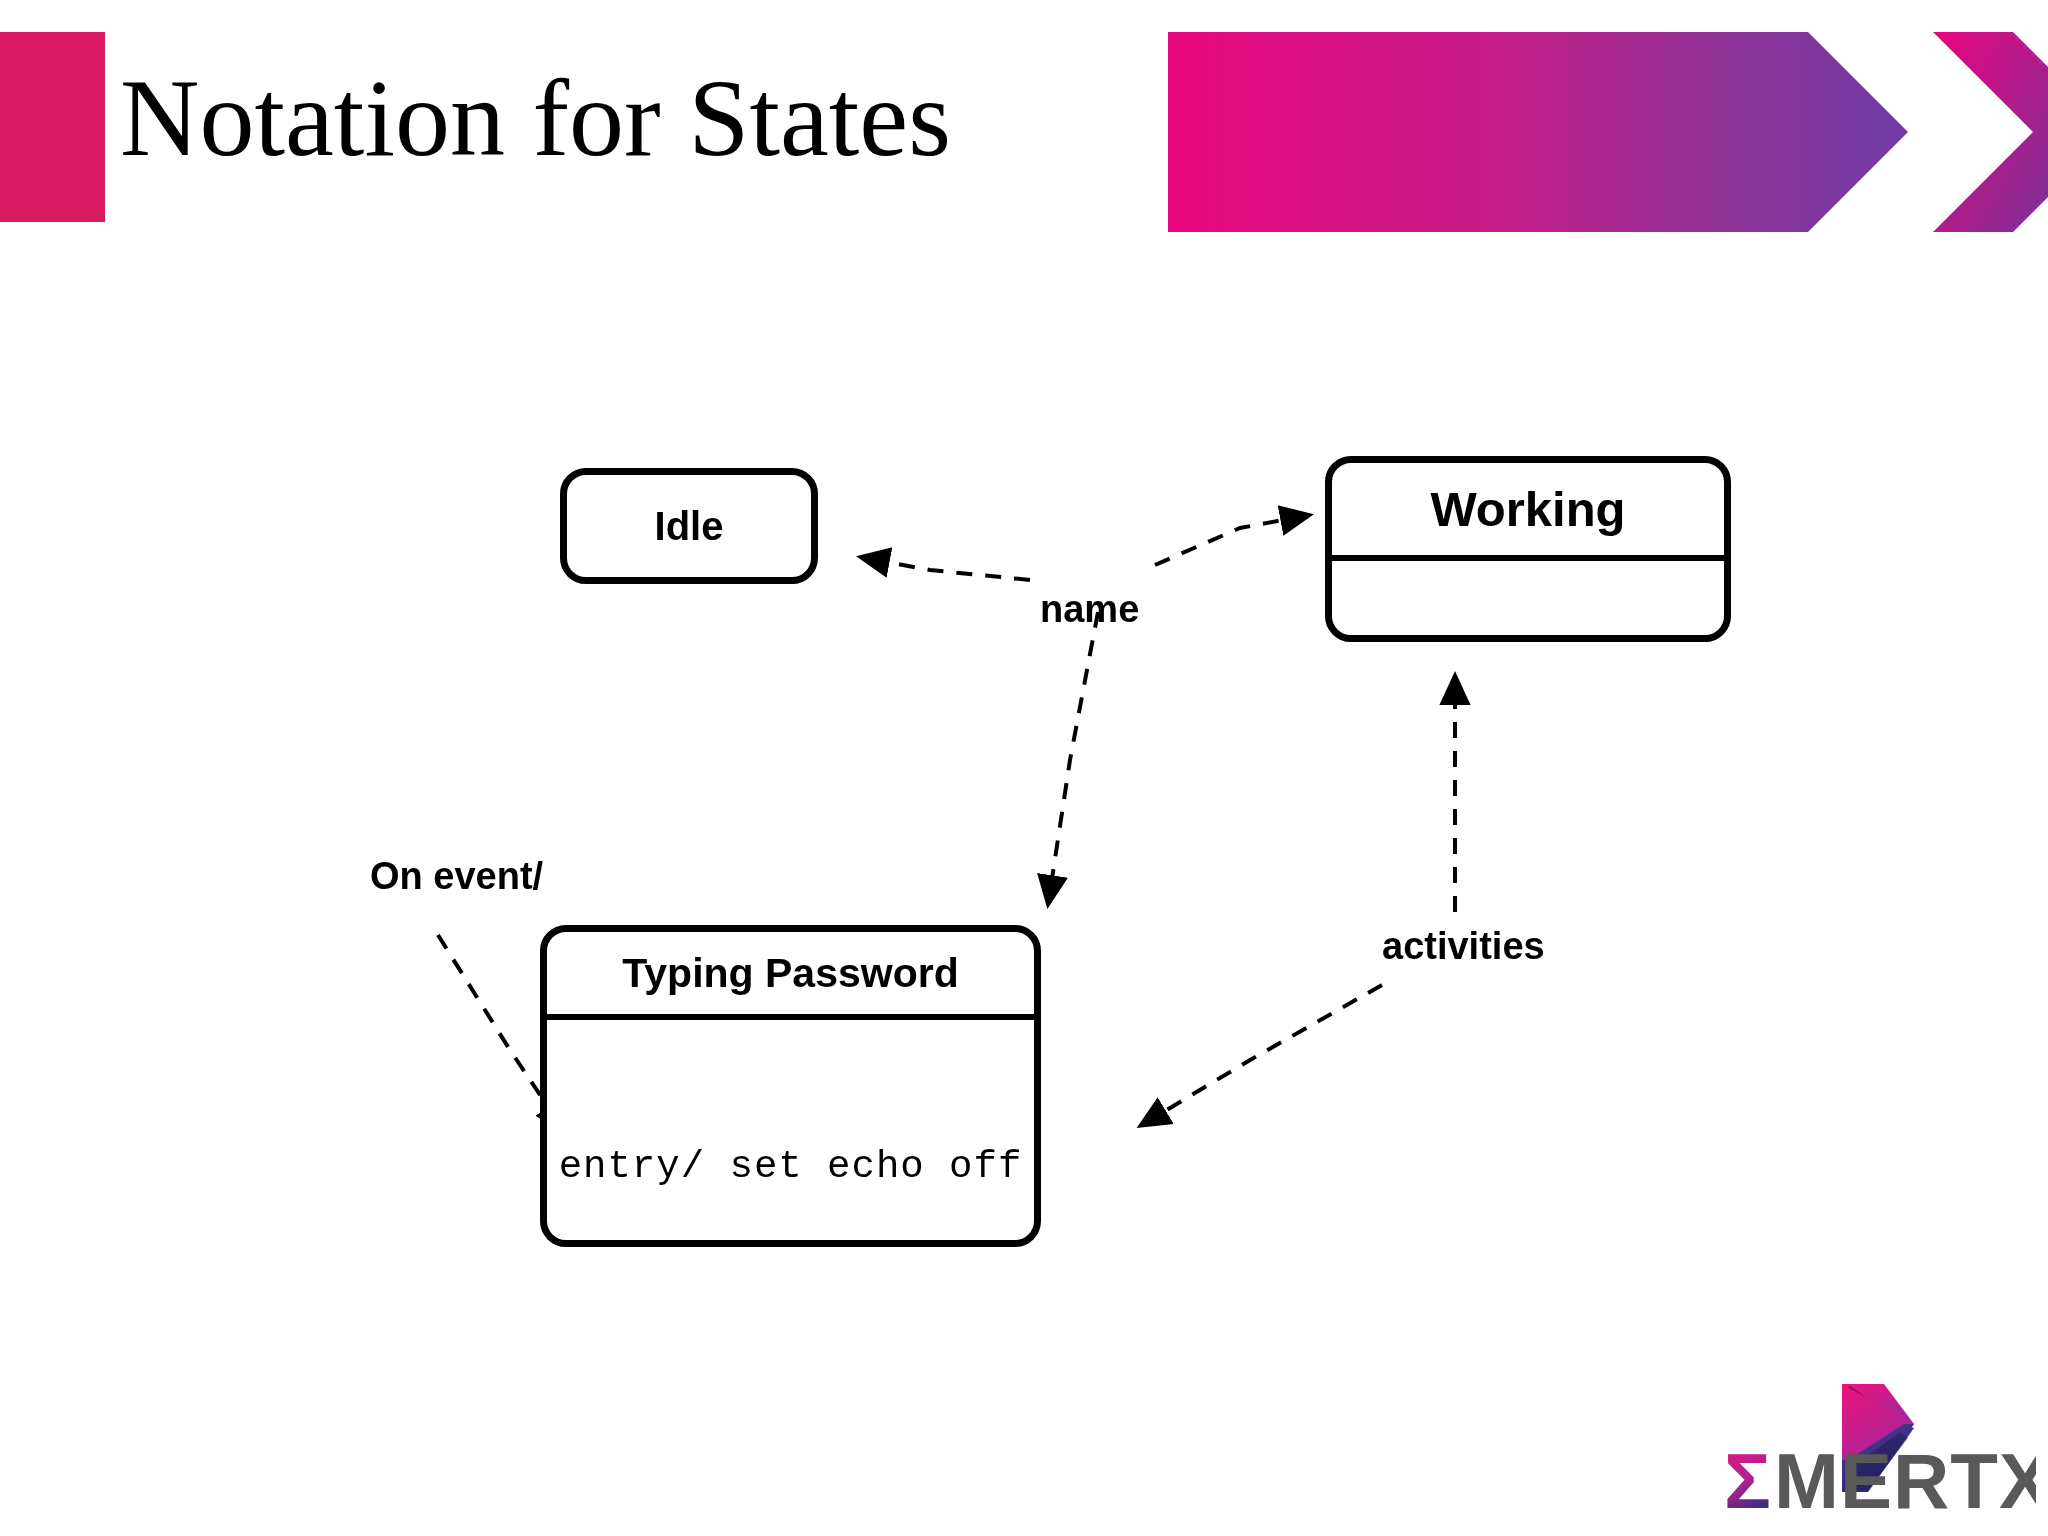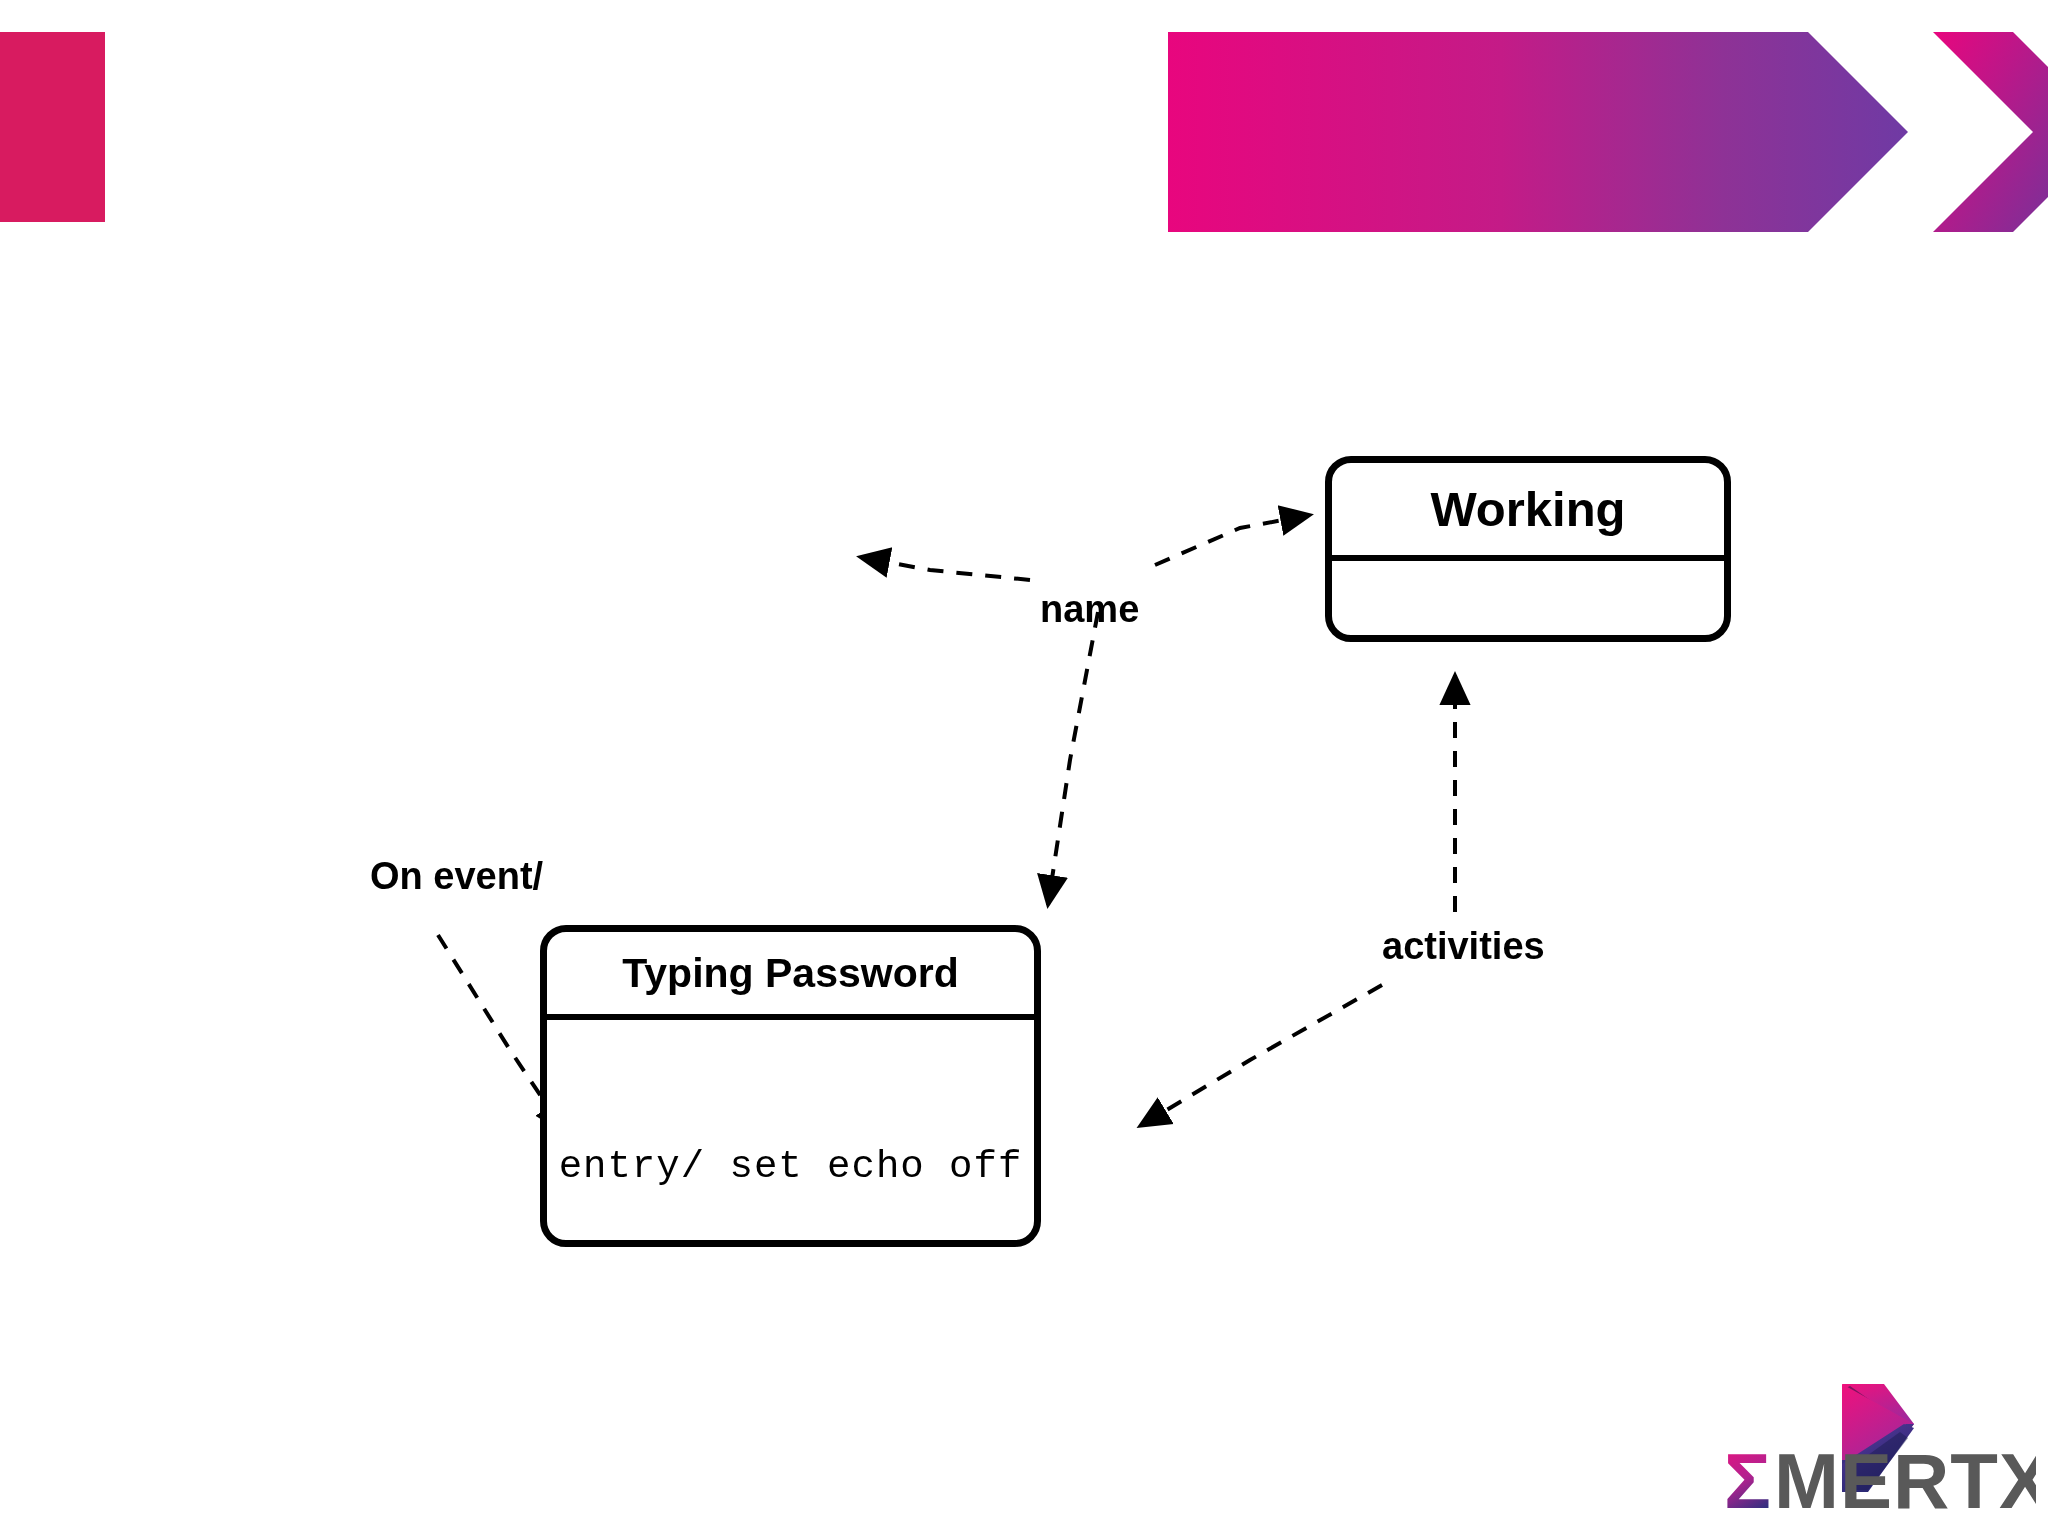--- a/index.html
+++ b/index.html
@@ -153,20 +153,21 @@
   }
   .logo svg { display: block; }
 </style>
 </head>
 <body>
 
 <div id="slide">
 
   <div class="header-accent-block"></div>
 
+  <div class="slide-title">Notation for States</div>
 
   <div class="header-banner">
     <svg width="880" height="200" viewBox="0 0 880 200" xmlns="http://www.w3.org/2000/svg">
       <defs>
         <linearGradient id="bannerGrad" x1="0" y1="0" x2="1" y2="0">
           <stop offset="0%" stop-color="#E8067E"></stop>
           <stop offset="45%" stop-color="#C41B87"></stop>
           <stop offset="75%" stop-color="#8E3296"></stop>
           <stop offset="100%" stop-color="#6F3AA4"></stop>
         </linearGradient>
@@ -195,20 +196,23 @@
 
     <path d="M1098,612 L1070,760 L1048,905" fill="none" stroke="#000000" stroke-width="4" stroke-dasharray="16,13" marker-end="url(#arrowhead)"></path>
 
     <path d="M438,935 L510,1050 L565,1132" fill="none" stroke="#000000" stroke-width="4" stroke-dasharray="16,13" marker-end="url(#arrowhead)"></path>
 
     <path d="M1455,912 L1455,675" fill="none" stroke="#000000" stroke-width="4" stroke-dasharray="16,13" marker-end="url(#arrowhead)"></path>
 
     <path d="M1382,985 L1250,1060 L1140,1126" fill="none" stroke="#000000" stroke-width="4" stroke-dasharray="16,13" marker-end="url(#arrowhead)"></path>
   </svg>
 
+  <div class="state-box" id="box-idle">
+    <div class="state-title">Idle</div>
+  </div>
 
   <div class="state-box" id="box-working">
     <div class="state-title">Working</div>
     <div class="compartment-divider"></div>
   </div>
 
   <div class="state-box" id="box-typing">
     <div class="state-title">Typing Password</div>
     <div class="compartment-divider"></div>
     <div class="state-compartment">

